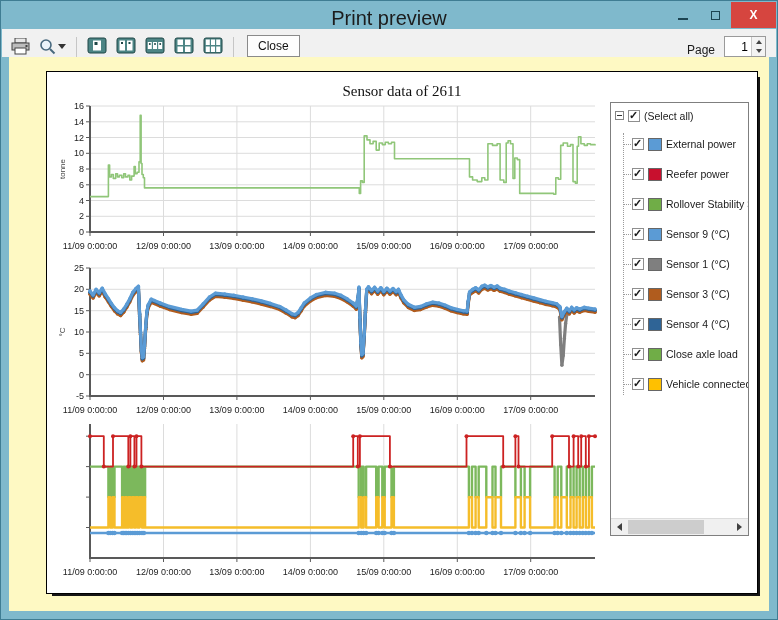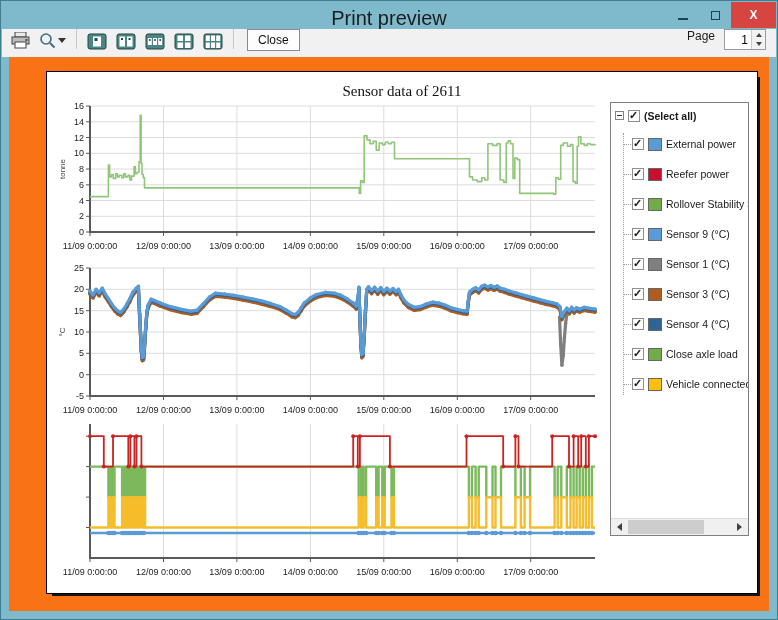--- a/index.html
+++ b/index.html
@@ -8,45 +8,45 @@
   .window { position:absolute; inset:0; border:1px solid #3f7d93; }
   
   .titlebar { position:absolute; left:1px; right:1px; top:1px; height:27px; background:#7fb9cc; }
   .titlebar .title { position:absolute; left:0; right:0; top:5px; text-align:center; font-size:20px; color:#1c1c1c; }
   .win-controls { position:absolute; right:0; top:0; height:26px; display:flex; align-items:stretch; }
   .win-btn { width:32px; display:flex; align-items:center; justify-content:center; cursor:default; }
   .min-glyph { width:10px; height:0; border-top:2px solid #1c4553; margin-top:8px; }
   .max-glyph { width:9px; height:9px; border:1.5px solid #1c4553; background:transparent; }
   .win-close { width:45px; background:#d6453f; color:#fff; font-size:12px; font-weight:bold; display:flex; align-items:center; justify-content:center; }
   
-  .toolbar { position:absolute; left:1px; right:1px; top:28px; height:28px; background:#f1f1f1; display:flex; align-items:flex-start; padding:0 6px; gap:3px; }
+  .toolbar { position:absolute; left:1px; right:1px; top:28px; height:28px; background:#f1f1f1; display:flex; align-items:flex-end; padding:0 6px; gap:3px; }
   .tb-icon { width:24px; height:22px; display:flex; align-items:center; justify-content:center; }
   .tb-sep { width:1px; height:20px; background:#c6c6c6; margin:0 4px; }
   .dd-arrow { width:0; height:0; border-left:4px solid transparent; border-right:4px solid transparent; border-top:5px solid #333; margin-left:2px; }
   .tb-btn { width:26px; height:24px; display:flex; align-items:center; justify-content:center; background:transparent; border:1px solid transparent; }
   .close-btn { margin-left:6px; height:22px; padding:0 10px; background:#fdfdfd; border:1px solid #8a8a8a; font-size:12px; color:#111; display:flex; align-items:center; }
   .tb-spacer { flex:1; }
   .page-label { font-size:12px; color:#1c1c1c; margin-right:6px; }
   .spin-wrap { display:flex; height:21px; border:1px solid #9a9a9a; background:#fff; margin-right:4px; }
   .spin-input { width:26px; border:none; outline:none; text-align:right; font-size:12px; padding-right:3px; font-family:"Liberation Sans",sans-serif; }
   .spin-btns { width:14px; display:flex; flex-direction:column; border-left:1px solid #c8c8c8; }
   .spin-up,.spin-down { flex:1; display:flex; align-items:center; justify-content:center; background:#f3f3f3; }
   .tri-up { width:0; height:0; border-left:3.5px solid transparent; border-right:3.5px solid transparent; border-bottom:4px solid #444; }
   .tri-down { width:0; height:0; border-left:3.5px solid transparent; border-right:3.5px solid transparent; border-top:4px solid #444; }
   
-  .preview { position:absolute; left:8px; right:8px; top:56px; bottom:8px; background:#f97316; }
+  .preview { position:absolute; left:8px; right:8px; top:56px; bottom:8px; background:#fef9c3; }
   .page { position:absolute; left:37px; top:14px; width:712px; height:523px; background:#fff; border:1px solid #000; box-shadow:4px 4px 0 -2px #151515; }
   .page-title { position:absolute; top:11px; left:0; width:100%; text-align:center; font-family:"Liberation Serif", serif; font-size:15px; color:#111; }
   .chart { position:absolute; left:10px; }
   #chart0 { top:28px; }
   #chart1 { top:190px; }
   #chart2 { top:346px; }
   
   .legend-panel { position:absolute; left:563px; top:30px; width:139px; height:434px; background:#fff; border:1px solid #7f7f7f; font-size:10.5px; color:#1a1a1a; overflow:hidden; }
-  .legend-root { display:flex; align-items:center; gap:4px; padding:5px 2px 2px 4px; height:22px;font-weight:bold; }
+  .legend-root { display:flex; align-items:center; gap:4px; padding:5px 2px 2px 4px; height:22px; }
   .expander { width:9px; height:9px; border:1px solid #848484; background:#fff; position:relative; flex:none; }
   .expander::after { content:""; position:absolute; left:1px; right:1px; top:3px; border-top:1px solid #333; }
   .tree-children { margin-left:12px; border-left:1px dotted #9a9a9a; }
   .legend-row { display:flex; align-items:center; gap:4px; height:22px; position:relative; padding-left:8px;margin-top:8px; }
   .legend-row::before { content:""; position:absolute; left:0; width:7px; top:11px; border-top:1px dotted #9a9a9a; }
   .cbx { width:12px; height:12px; border:1px solid #8e8e8e; background:#fff; position:relative; flex:none; }
   .cbx::after { content:"✓"; position:absolute; left:0; top:-2px; font-size:11px; font-weight:bold; color:#1a1a1a; }
   .swatch { width:14px; height:13px; border:1px solid #666; flex:none; }
   .legend-label { white-space:nowrap; overflow:hidden; }
   

